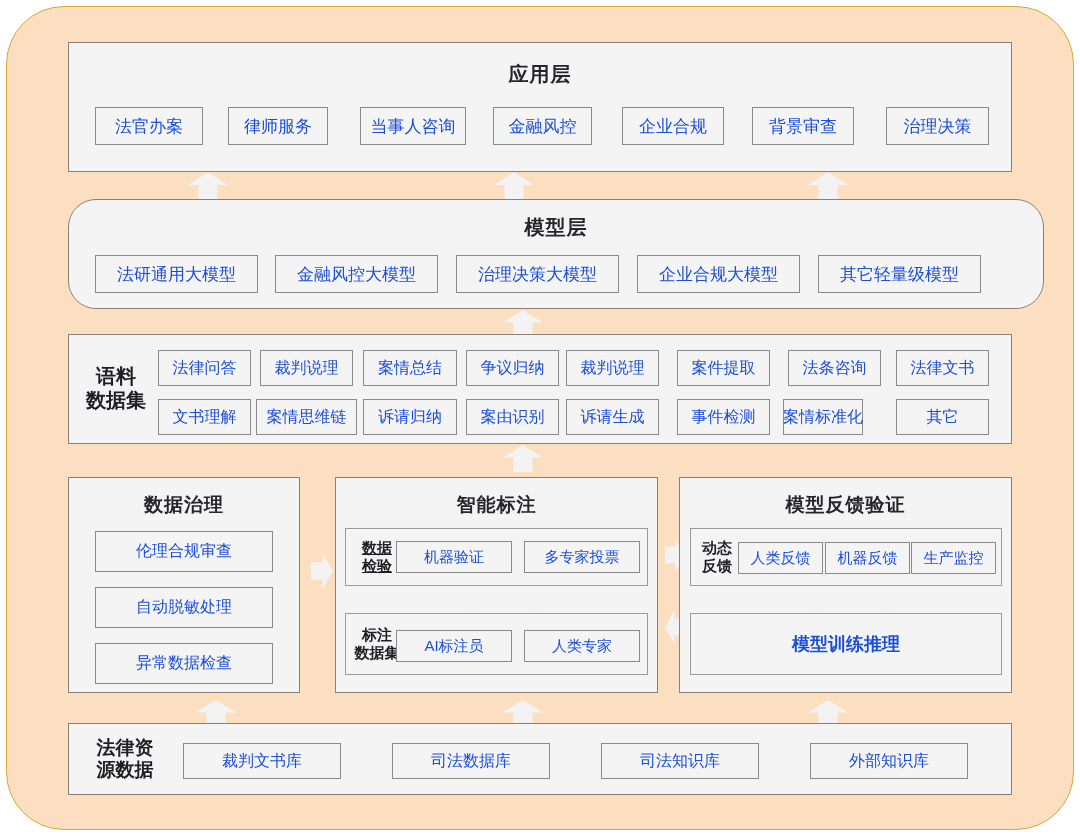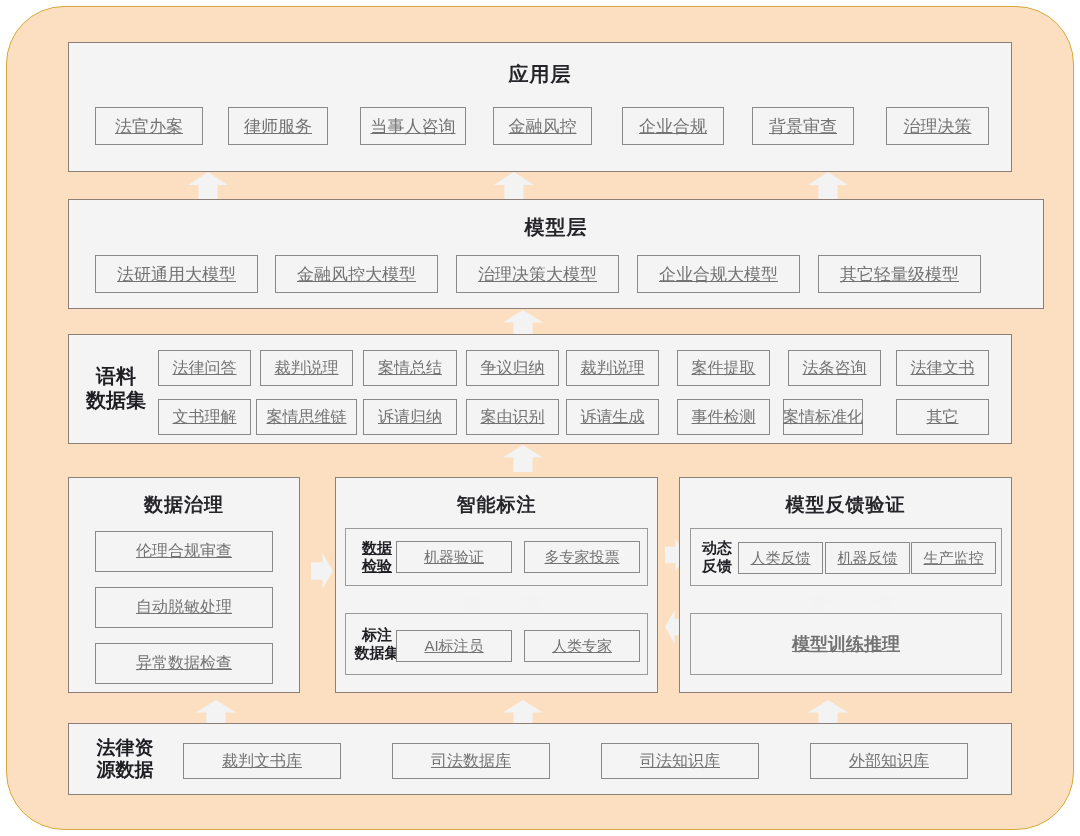--- a/index.html
+++ b/index.html
@@ -34,23 +34,22 @@
   }
 
   
   .chip {
     position: absolute;
     background: #f4f4f5;
     border: 1.3px solid #8a8a8a;
     display: flex;
     align-items: center;
     justify-content: center;
-    color: #737373;
+    color: #1d4ed8;
     white-space: nowrap;
-    text-decoration: underline;
   }
 
   .chip.bold { font-weight: bold; }
 
   
   .side-label {
     position: absolute;
     font-weight: bold;
     color: #1f1f23;
     display: flex;
@@ -110,21 +109,21 @@
 <div class="chip" style="left:360px; top:107px; width:106px; height:38px; font-size:17px;">当事人咨询</div>
 <div class="chip" style="left:493px; top:107px; width:99px; height:38px; font-size:17px;">金融风控</div>
 <div class="chip" style="left:622px; top:107px; width:102px; height:38px; font-size:17px;">企业合规</div>
 <div class="chip" style="left:752px; top:107px; width:102px; height:38px; font-size:17px;">背景审查</div>
 <div class="chip" style="left:886px; top:107px; width:103px; height:38px; font-size:17px;">治理决策</div>
 
 <div class="arrow arrow-up" style="left:188px; top:172px; width:40px; height:28px;"></div>
 <div class="arrow arrow-up" style="left:494px; top:172px; width:40px; height:28px;"></div>
 <div class="arrow arrow-up" style="left:808px; top:172px; width:40px; height:28px;"></div>
 
-<div class="panel" style="left:68px; top:199px; width:976px; height:110px;">
+<div class="panel" style="left:68px; top:199px; width:976px; height:110px;border-radius:28px;">
   <div class="panel-title" style="font-size:20px; margin-top:14px;">模型层</div>
 </div>
 <div class="chip" style="left:95px; top:255px; width:163px; height:38px; font-size:17px;">法研通用大模型</div>
 <div class="chip" style="left:275px; top:255px; width:163px; height:38px; font-size:17px;">金融风控大模型</div>
 <div class="chip" style="left:456px; top:255px; width:163px; height:38px; font-size:17px;">治理决策大模型</div>
 <div class="chip" style="left:637px; top:255px; width:163px; height:38px; font-size:17px;">企业合规大模型</div>
 <div class="chip" style="left:818px; top:255px; width:163px; height:38px; font-size:17px;">其它轻量级模型</div>
 
 <div class="arrow arrow-up" style="left:503px; top:310px; width:40px; height:27px;"></div>
 

